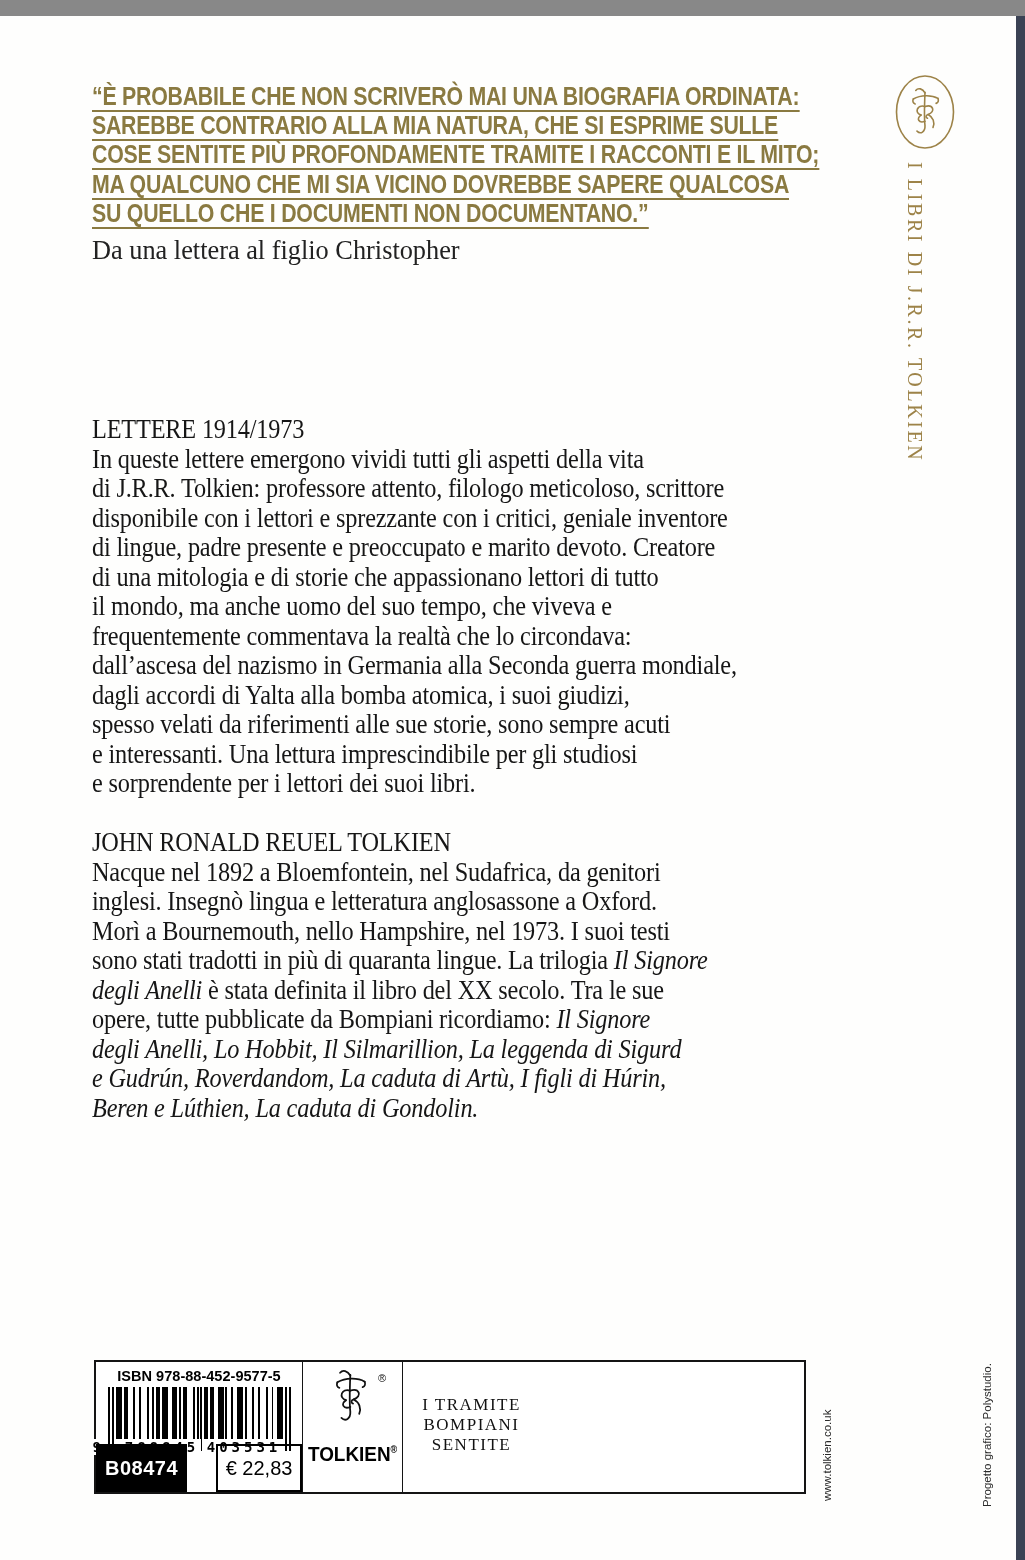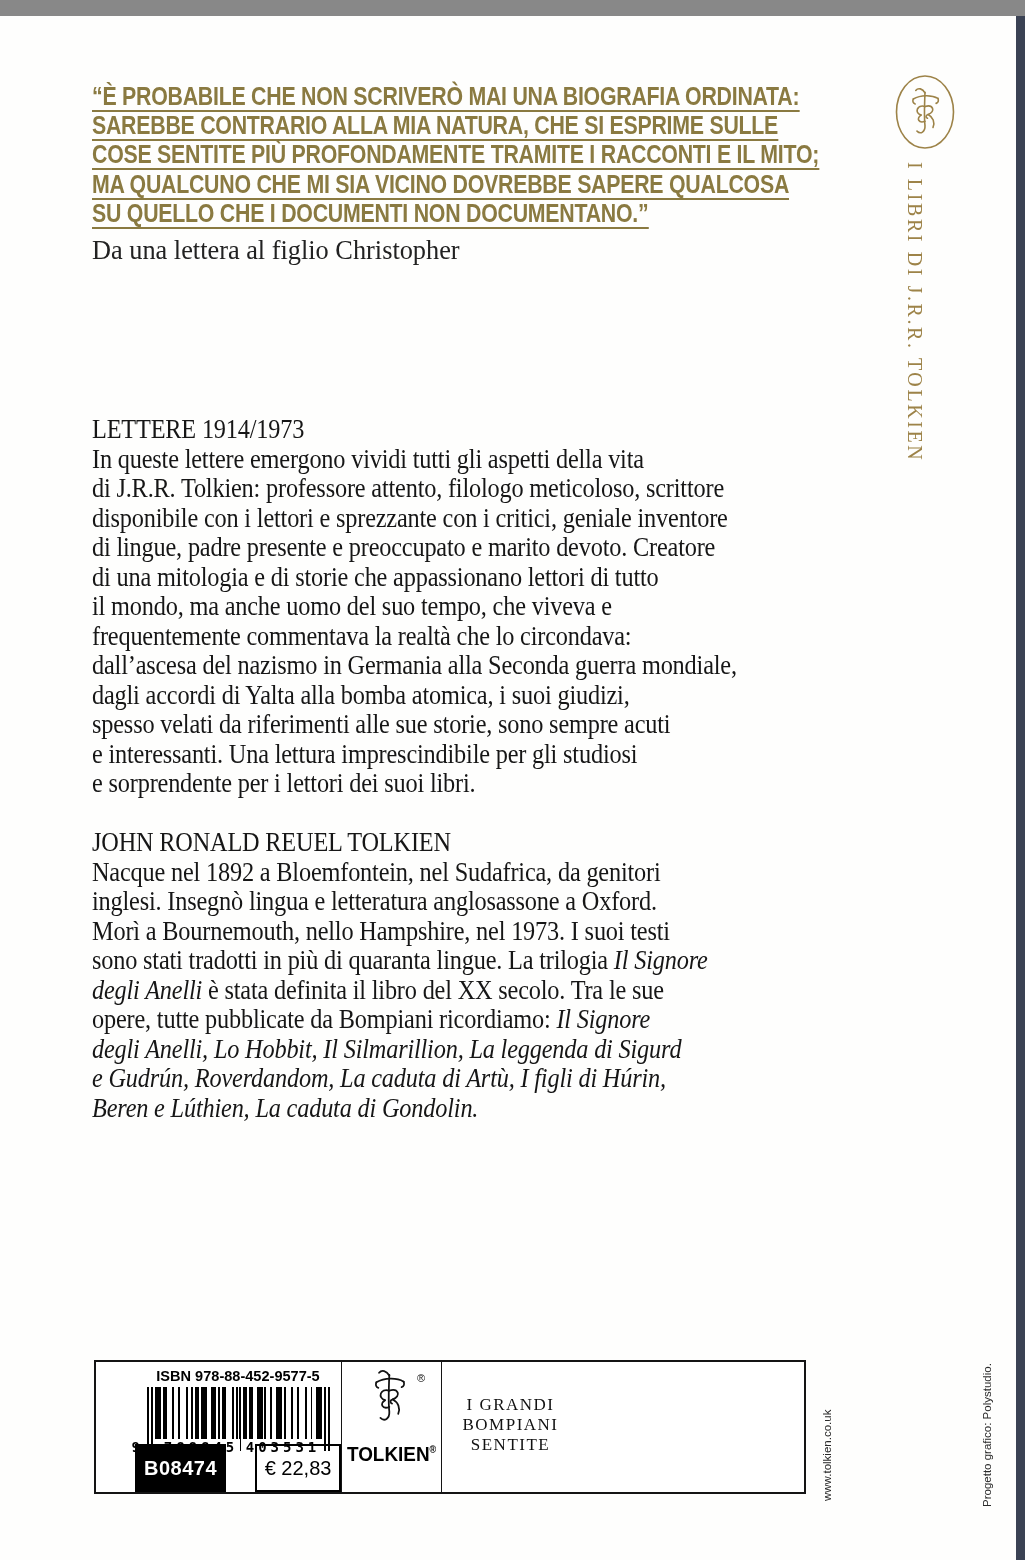--- a/index.html
+++ b/index.html
@@ -51,21 +51,20 @@
     position:absolute;left:903px;top:146px;height:300px;
     writing-mode:vertical-rl;
     font-size:20px;letter-spacing:2.6px;color:var(--gold);
     font-family:"Liberation Serif",serif;white-space:nowrap;
   }
   
   .footer-box{
     position:absolute;left:94px;top:1344px;width:712px;height:134px;
     border:2px solid #141414;box-sizing:border-box;background:#fff;
     display:flex;
-    padding-left:39px;
   }
   .cell{box-sizing:border-box;border-right:1.6px solid #141414;position:relative;height:100%;}
   .cell:last-child{border-right:none;}
   .c1{width:207px;}
   .c2{width:100px;text-align:center;}
   .c3{width:137px;}
   .c4{width:131px;text-align:center;}
   .c5{width:133px;text-align:center;}
   .isbn{
     margin-top:5px;text-align:center;
@@ -270,21 +269,21 @@
     <div class="cell c2">
       <svg class="tm-black" width="52" height="70" viewBox="0 0 52 70">
         <use href="#jrrt" transform="translate(2,0) scale(0.82)"></use>
       </svg>
       <span class="reg-mono">®</span>
       <div class="brand-line"><span>TOLKIEN</span><sup>®</sup></div>
     </div>
 
     <div class="cell c3">
       <div class="series">
-          <div>I GRANDI</div>
+          <div>I TRAMITE</div>
           <div>BOMPIANI</div>
           <div>SENTITE</div>
         </div>
     </div>
 
 
   </div>
 
   <div class="vert-wrap tolkien-url-vert">
     <span>www.tolkien.co.uk</span>

